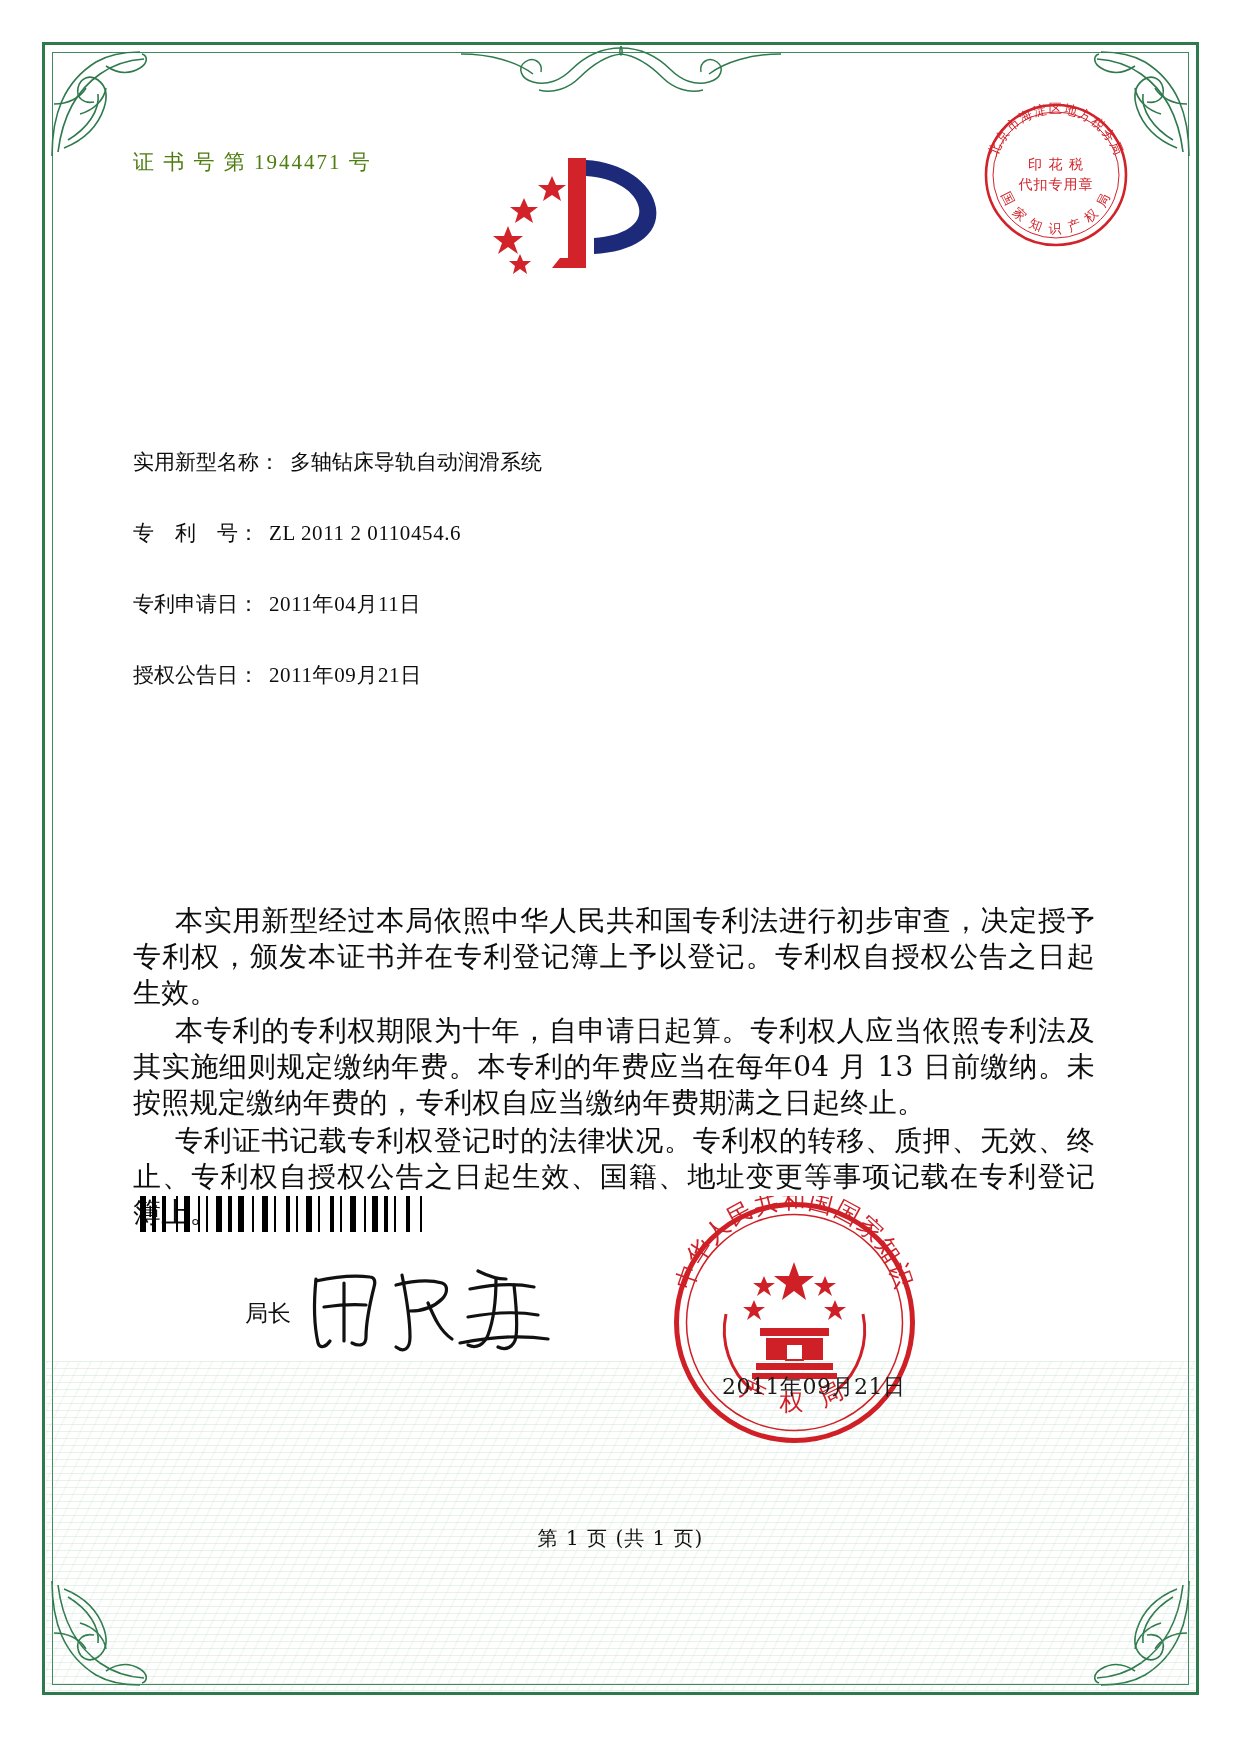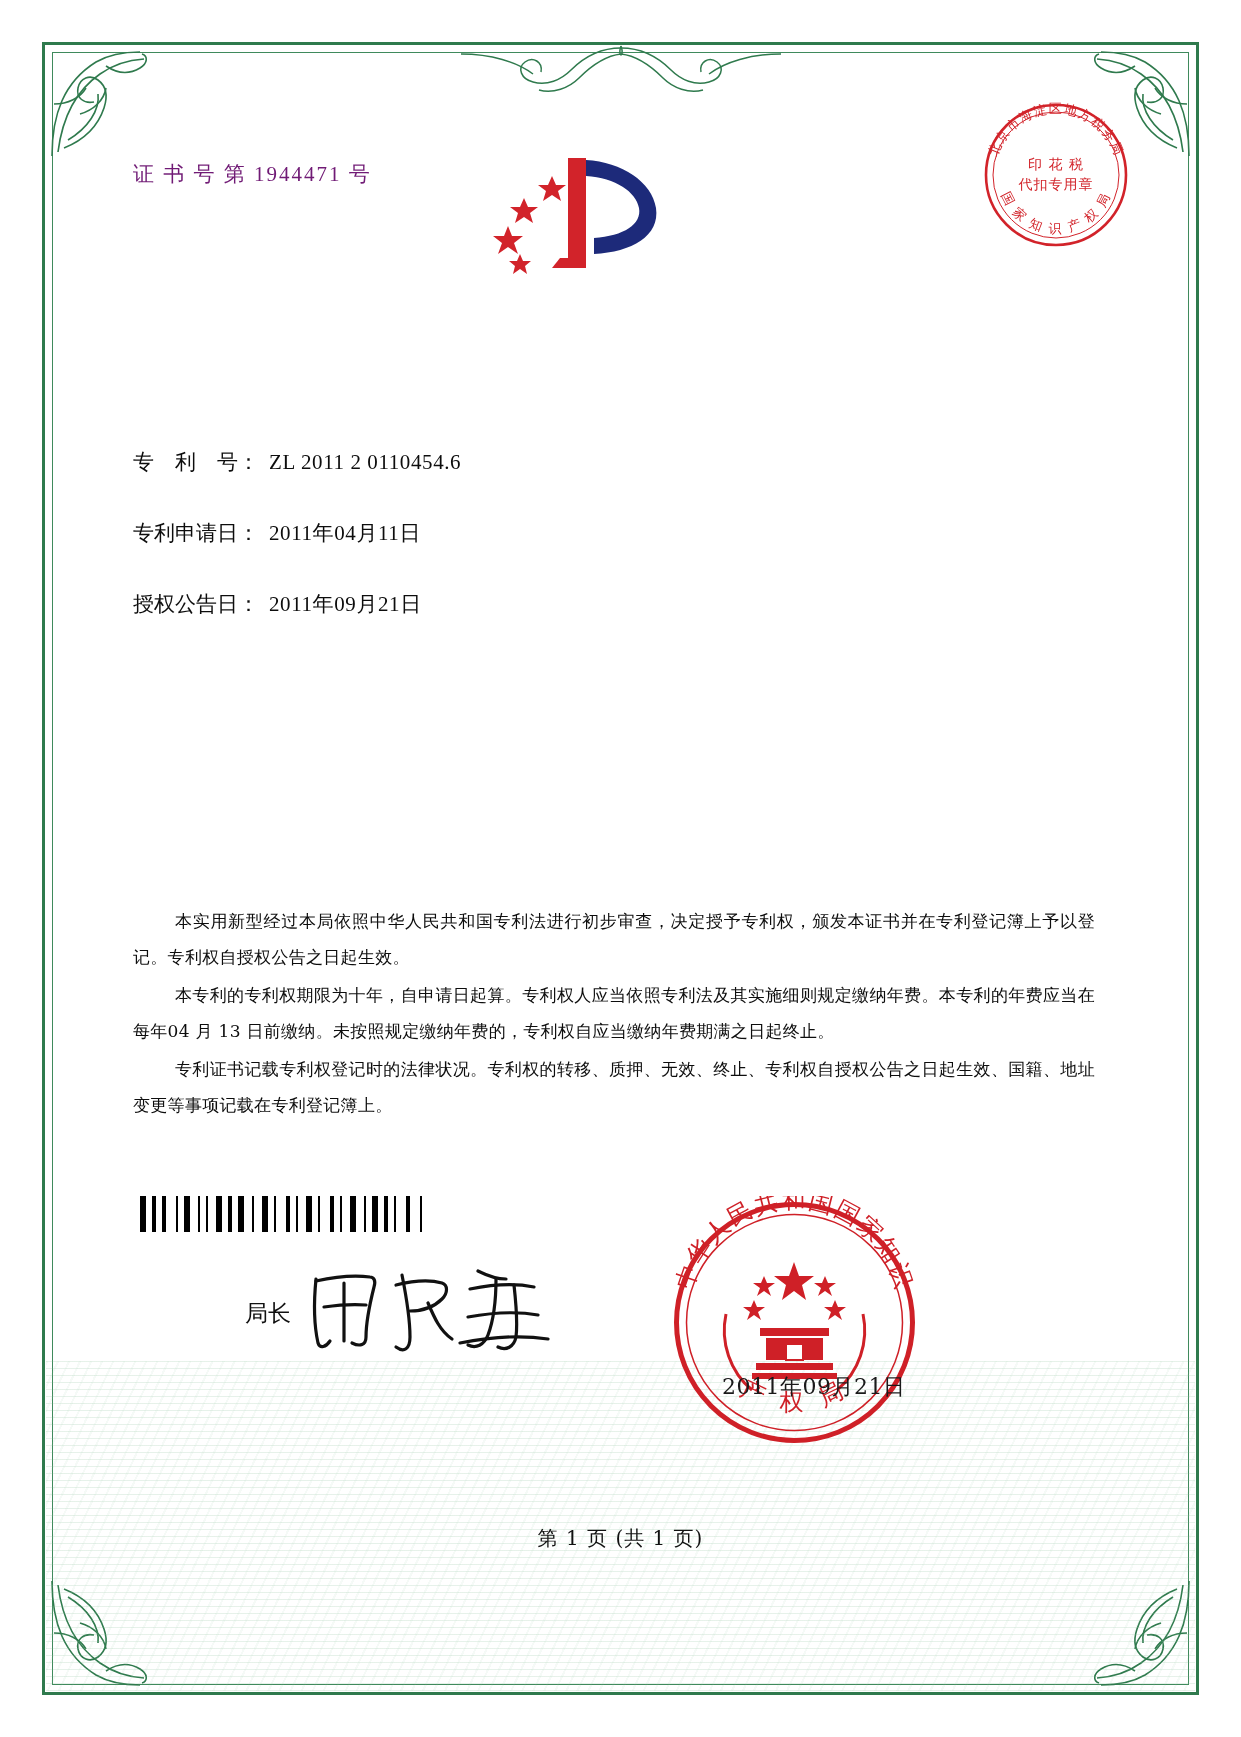--- a/index.html
+++ b/index.html
@@ -86,24 +86,24 @@
         rgba(150,200,165,0.10) 2px,
         rgba(255,255,255,0) 2px,
         rgba(255,255,255,0) 10px
       );
   }
 
   
   .cert-no {
     position: absolute;
     left: 133px;
-    top: 160px;
+    top: 148px;
     font-size: 21px;
     letter-spacing: 2px;
-    color: #701a75;
+    color: #4d7c0f;
     white-space: nowrap;
   }
 
   
   .logo {
     position: absolute;
     left: 490px;
     top: 150px;
     width: 180px;
     height: 125px;
@@ -159,21 +159,21 @@
     font-family: "Liberation Serif", serif;
     letter-spacing: 0.6px;
   }
 
   
   .paragraphs {
     position: absolute;
     left: 133px;
     top: 903px;
     width: 962px;
-    font-size: 17px;
+    font-size: 28px;
     line-height: 36px;
     color: #0d0d0d;
     font-family: "DejaVu Serif", serif;
   }
   .paragraphs p {
     margin: 0 0 2px 0;
     text-indent: 42px;
     text-align: justify;
     letter-spacing: 0.3px;
   }
@@ -346,20 +346,24 @@
         <textPath href="#arcBot" startOffset="50%" text-anchor="middle">国 家 知 识 产 权 局</textPath>
       </text>
       <text x="80" y="74" font-size="14" fill="#d2232a" text-anchor="middle" font-family="DejaVu Serif, serif" letter-spacing="1">印 花 税</text>
       <text x="80" y="94" font-size="14" fill="#d2232a" text-anchor="middle" font-family="DejaVu Serif, serif" letter-spacing="1">代扣专用章</text>
     </svg>
   </div>
 
 
   <div class="fields">
     <div class="field-row">
+      <span class="field-label">实用新型名称：</span>
+      <span class="field-value">多轴钻床导轨自动润滑系统</span>
+    </div>
+    <div class="field-row">
       <span class="field-label">专　利　号：</span>
       <span class="field-value mono">ZL 2011 2 0110454.6</span>
     </div>
     <div class="field-row">
       <span class="field-label">专利申请日：</span>
       <span class="field-value mono">2011年04月11日</span>
     </div>
     <div class="field-row">
       <span class="field-label">授权公告日：</span>
       <span class="field-value mono">2011年09月21日</span>

